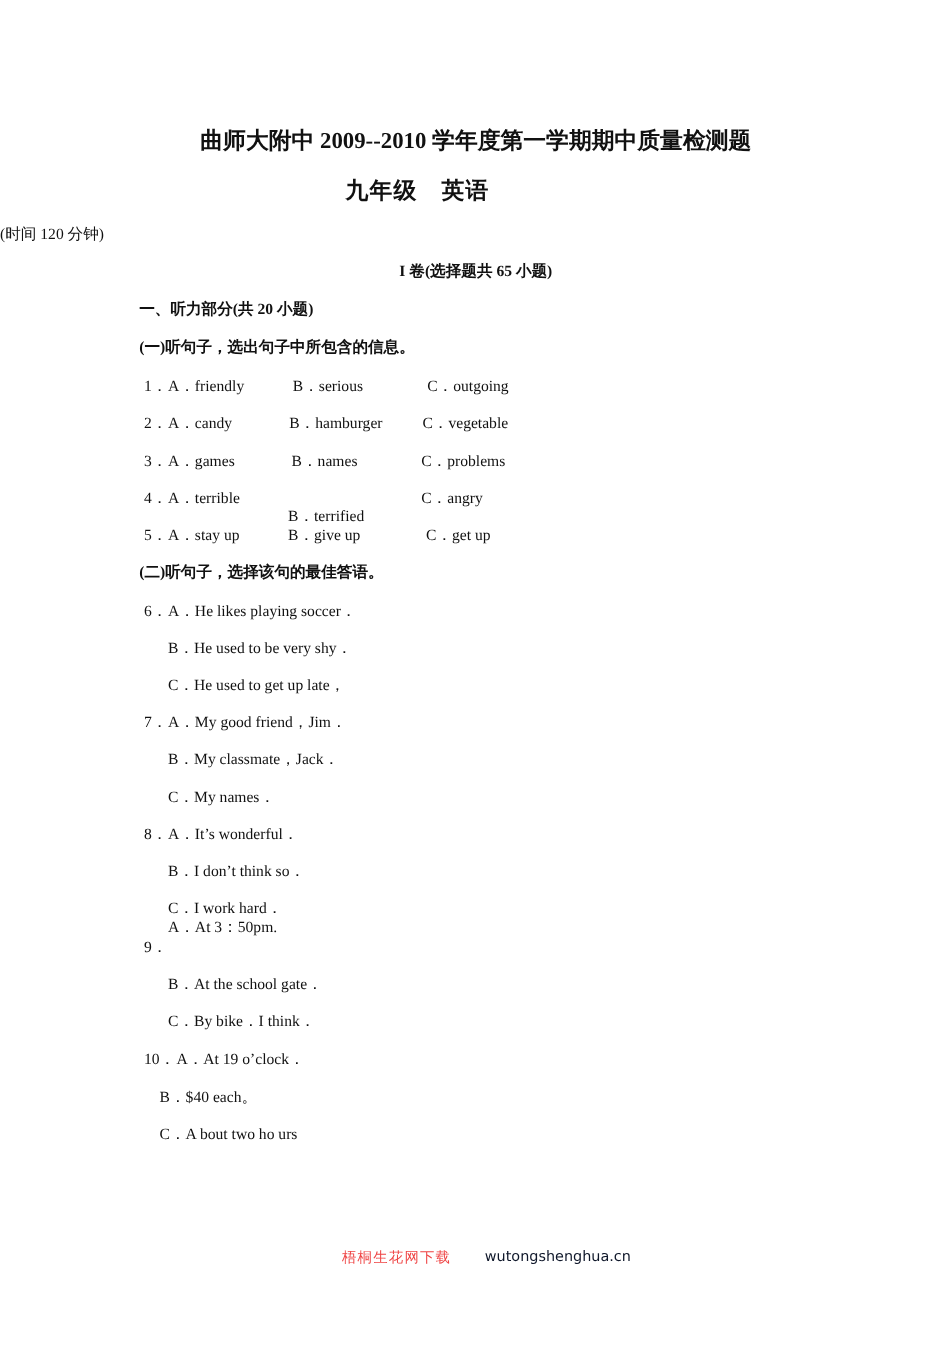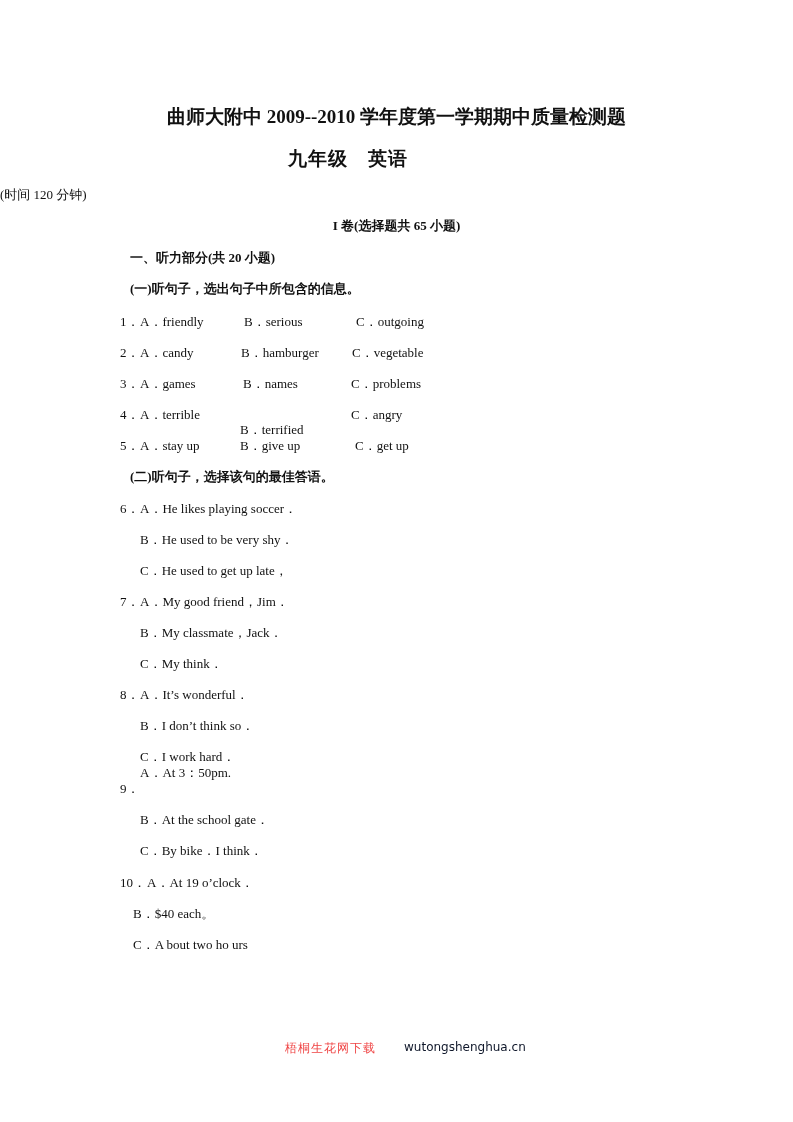--- a/index.html
+++ b/index.html
@@ -3,21 +3,21 @@
   <meta charset="utf-8">
   <style>
     html, body { margin: 0; padding: 0; background: #ffffff; }
     body { width: 793px; height: 1122px; position: relative; overflow: hidden;
            font-family: "Liberation Serif", "DejaVu Serif", serif; color: #111; }
     .abs { position: absolute; white-space: nowrap; }
     .title { left: 0; width: 793px; text-align: center; top: 104px; font-size: 19px; font-weight: bold; }
     .subtitle { left: 0; width: 696px; text-align: center; top: 146px; font-size: 19px; font-weight: bold; letter-spacing: 1px; }
     .time { left: 0; width: 793px; text-align: left; top: 186px; font-size: 13px; }
     .part { left: 0; width: 793px; text-align: center; top: 217px; font-size: 13px; font-weight: bold; }
-    .heading { left: 130px; font-size: 13px; font-weight: bold; }
+    .heading { left: 116px; font-size: 13px; font-weight: bold; }
     .line { font-size: 13px; }
     .footer { top: 1040px; font-size: 13px; color: #ef4444; }
     .footer-cn { left: 285px; font-family: "DejaVu Sans", sans-serif; font-size: 12px; letter-spacing: 1px; }
     .footer-url { left: 404px; font-family: "DejaVu Sans", sans-serif; font-size: 12px; color: #0f172a; }
   </style>
 </head>
 <body>
 
 <div class="abs title">曲师大附中 2009--2010 学年度第一学期期中质量检测题</div>
 <div class="abs subtitle">九年级　英语</div>
@@ -66,21 +66,21 @@
   <div>
     <span class="abs line" style="left:120px;top:500px;">6．</span>
     <span class="abs line" style="left:140px;top:500px;">A．He likes playing soccer．</span>
     <span class="abs line" style="left:140px;top:531px;">B．He used to be very shy．</span>
     <span class="abs line" style="left:140px;top:562px;">C．He used to get up late，</span>
   </div>
   <div>
     <span class="abs line" style="left:120px;top:593px;">7．</span>
     <span class="abs line" style="left:140px;top:593px;">A．My good friend，Jim．</span>
     <span class="abs line" style="left:140px;top:624px;">B．My classmate，Jack．</span>
-    <span class="abs line" style="left:140px;top:655px;">C．My think．</span>
+    <span class="abs line" style="left:140px;top:655px;">C．My names．</span>
   </div>
   <div>
     <span class="abs line" style="left:120px;top:686px;">8．</span>
     <span class="abs line" style="left:140px;top:686px;">A．It’s wonderful．</span>
     <span class="abs line" style="left:140px;top:717px;">B．I don’t think so．</span>
     <span class="abs line" style="left:140px;top:748px;">C．I work hard．</span>
   </div>
   <div>
     <span class="abs line" style="left:120px;top:780px;">9．</span>
     <span class="abs line" style="left:140px;top:764px;">A．At 3：50pm.</span>

